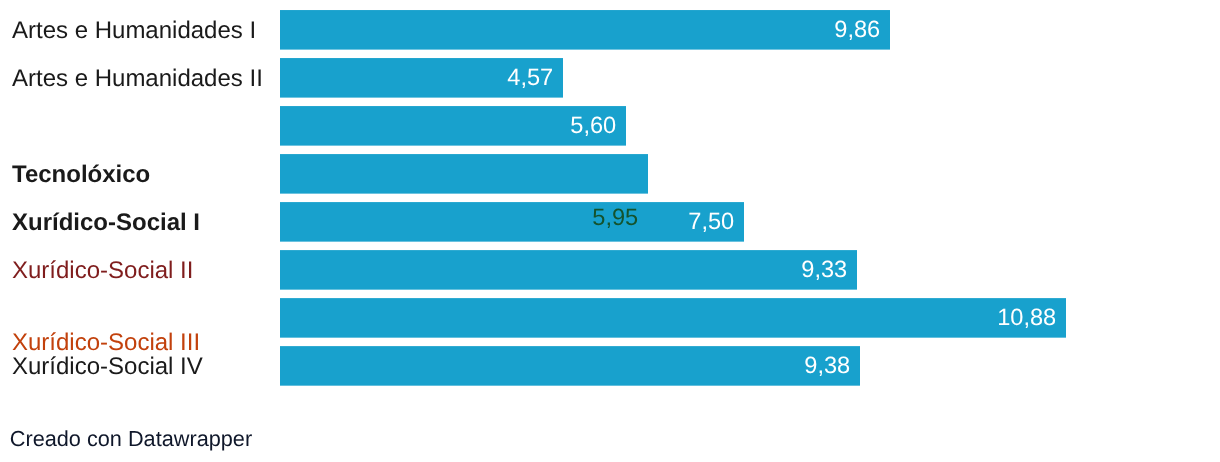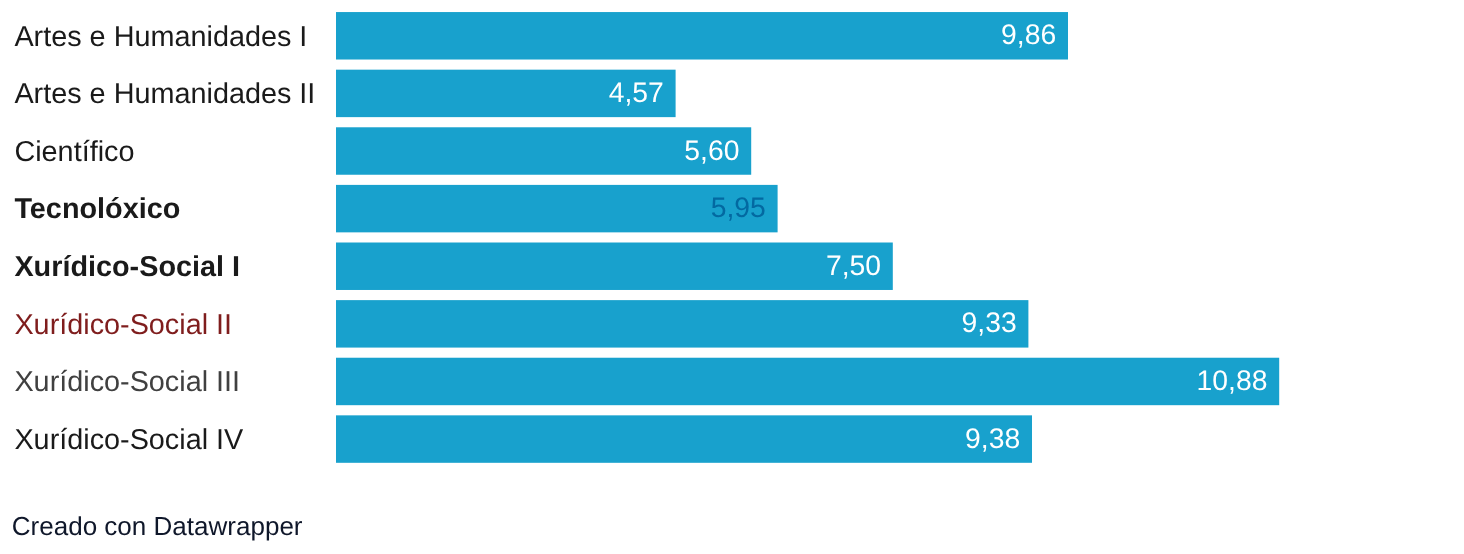--- a/index.html
+++ b/index.html
@@ -50,41 +50,40 @@
     <div class="category-label" style="color: rgb(26, 26, 26);">Artes e Humanidades I</div>
     <div class="bar-value" style="left: 880.2px; color: rgb(255, 255, 255); text-align: center;">9,86</div>
   </div>
 
   <div class="bar-row" style="top: 58.06px; text-align: right;">
     <div class="category-label" style="color: rgb(26, 26, 26);">Artes e Humanidades II</div>
     <div class="bar-value" style="left: 553.2px; color: rgb(255, 255, 255);">4,57</div>
   </div>
 
   <div class="bar-row" style="top: 106.07px;">
-    <div class="category-label" style="color: rgb(26, 26, 26);">Científico</div>
     <div class="bar-value" style="left: 616.2px; color: rgb(255, 255, 255);">5,60</div>
   </div>
 
   <div class="bar-row" style="top: 154.08px;">
     <div class="category-label" style="color: rgb(26, 26, 26); font-weight: bold;">Tecnolóxico</div>
-    <div class="bar-value" style="left: 638.2px; color: #0369a1;">5,95</div>
+    <div class="bar-value" style="left: 638.2px; color: #14532d; margin-top: 44px;">5,95</div>
   </div>
 
   <div class="bar-row" style="top: 202.09px;">
     <div class="category-label" style="color: rgb(26, 26, 26); font-weight: bold;">Xurídico-Social I</div>
     <div class="bar-value" style="left: 734.2px; color: rgb(255, 255, 255);">7,50</div>
   </div>
 
   <div class="bar-row" style="top: 250.1px;">
     <div class="category-label" style="color: #7f1d1d;">Xurídico-Social II</div>
     <div class="bar-value" style="left: 847.2px; color: rgb(255, 255, 255);">9,33</div>
   </div>
 
   <div class="bar-row" style="top: 298.11px;">
-    <div class="category-label" style="color: #404040;">Xurídico-Social III</div>
+    <div class="category-label" style="color: #c2410c; margin-top: 24px;">Xurídico-Social III</div>
     <div class="bar-value" style="left: 1056.2px; color: rgb(255, 255, 255);">10,88</div>
   </div>
 
   <div class="bar-row" style="top: 346.12px;">
     <div class="category-label" style="color: rgb(26, 26, 26);">Xurídico-Social IV</div>
     <div class="bar-value" style="left: 850.2px; color: rgb(255, 255, 255);">9,38</div>
   </div>
 
   <div class="chart-credit" style="color: #0f172a;">Creado con Datawrapper</div>
 

